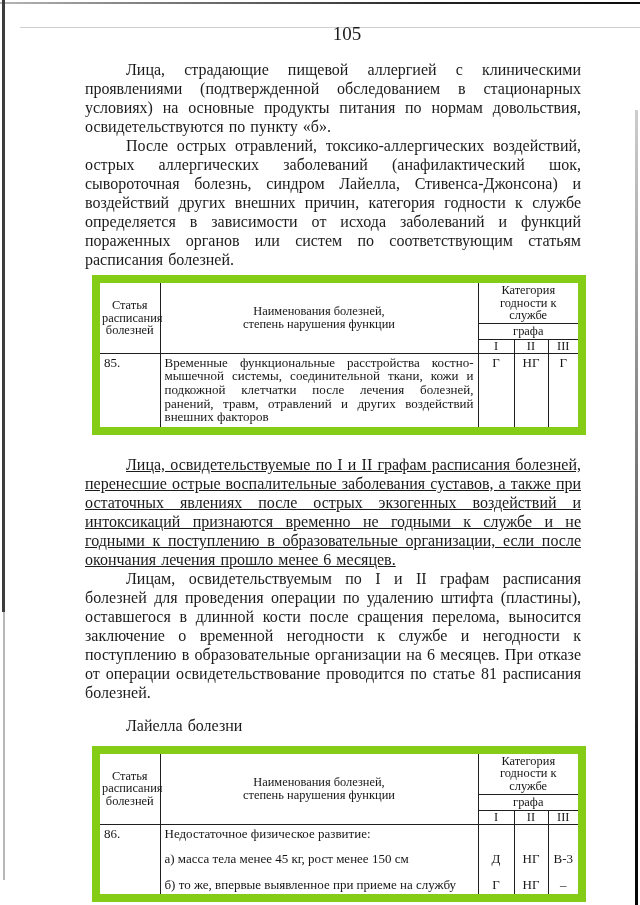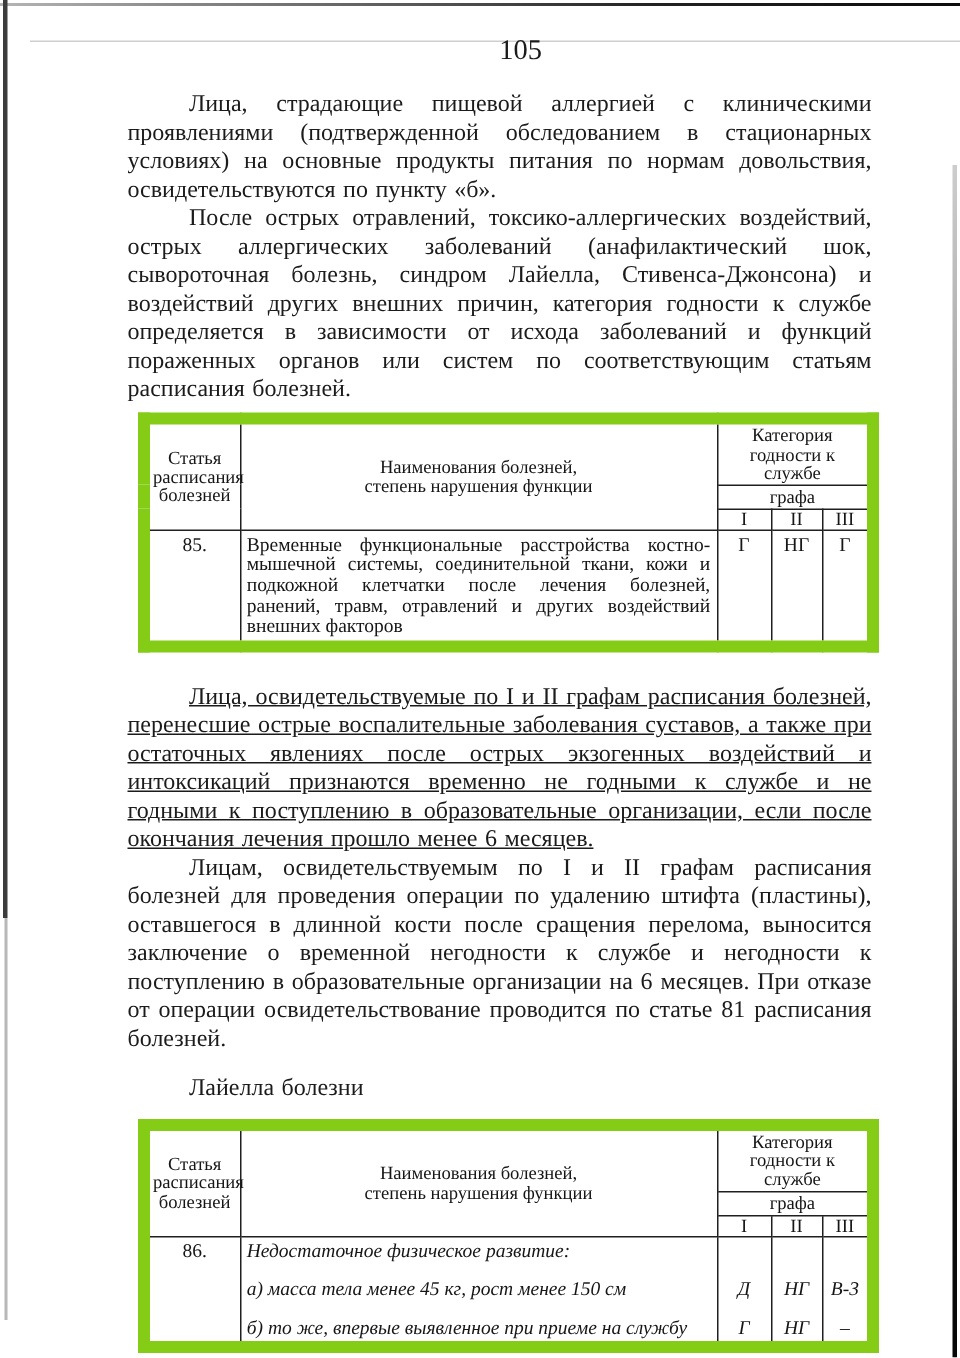--- a/index.html
+++ b/index.html
@@ -28,25 +28,25 @@
     margin:6px 0 0 7px;font-size:13px;color:#161616;}
   table.t2{margin-top:11px;}
   .doc-table,
   .doc-table th,.doc-table td{border:1px solid #1f1f1f;}
   table.doc-table{border:8px solid #84cc16;}
   .doc-table th{font-weight:normal;text-align:center;vertical-align:middle;
     padding:1px 2px;font-size:12.4px;line-height:12.6px;}
   .doc-table tr.h2 th{padding:0;line-height:14px;height:15px;margin-left:11px;}
   .doc-table tr.h3 th{padding:0;line-height:12px;height:13px;font-size:12.4px;}
   .doc-table td{vertical-align:top;padding:2px 4px 3px 4px;line-height:13.6px;}
-  .doc-table td.art{text-align:center;padding-top:2px;}
+  .doc-table td.art{text-align:left;padding-top:2px;}
   .doc-table td.nm{text-align:justify;}
   .doc-table td.nm2{text-align:left;padding-right:2px;}
   .doc-table td.gv{text-align:center;padding-left:1px;padding-right:1px;}
-  .ln{line-height:13.6px;min-height:13.6px;white-space:nowrap;font-style:italic;}
+  .ln{line-height:13.6px;min-height:13.6px;white-space:nowrap;}
   .sp{height:12px;}
 </style>
 </head>
 <body>
 
 <div>
 
   <div class="scan-top"></div>
   <div class="scan-top-faint"></div>
   <div class="scan-left-dark"></div>

